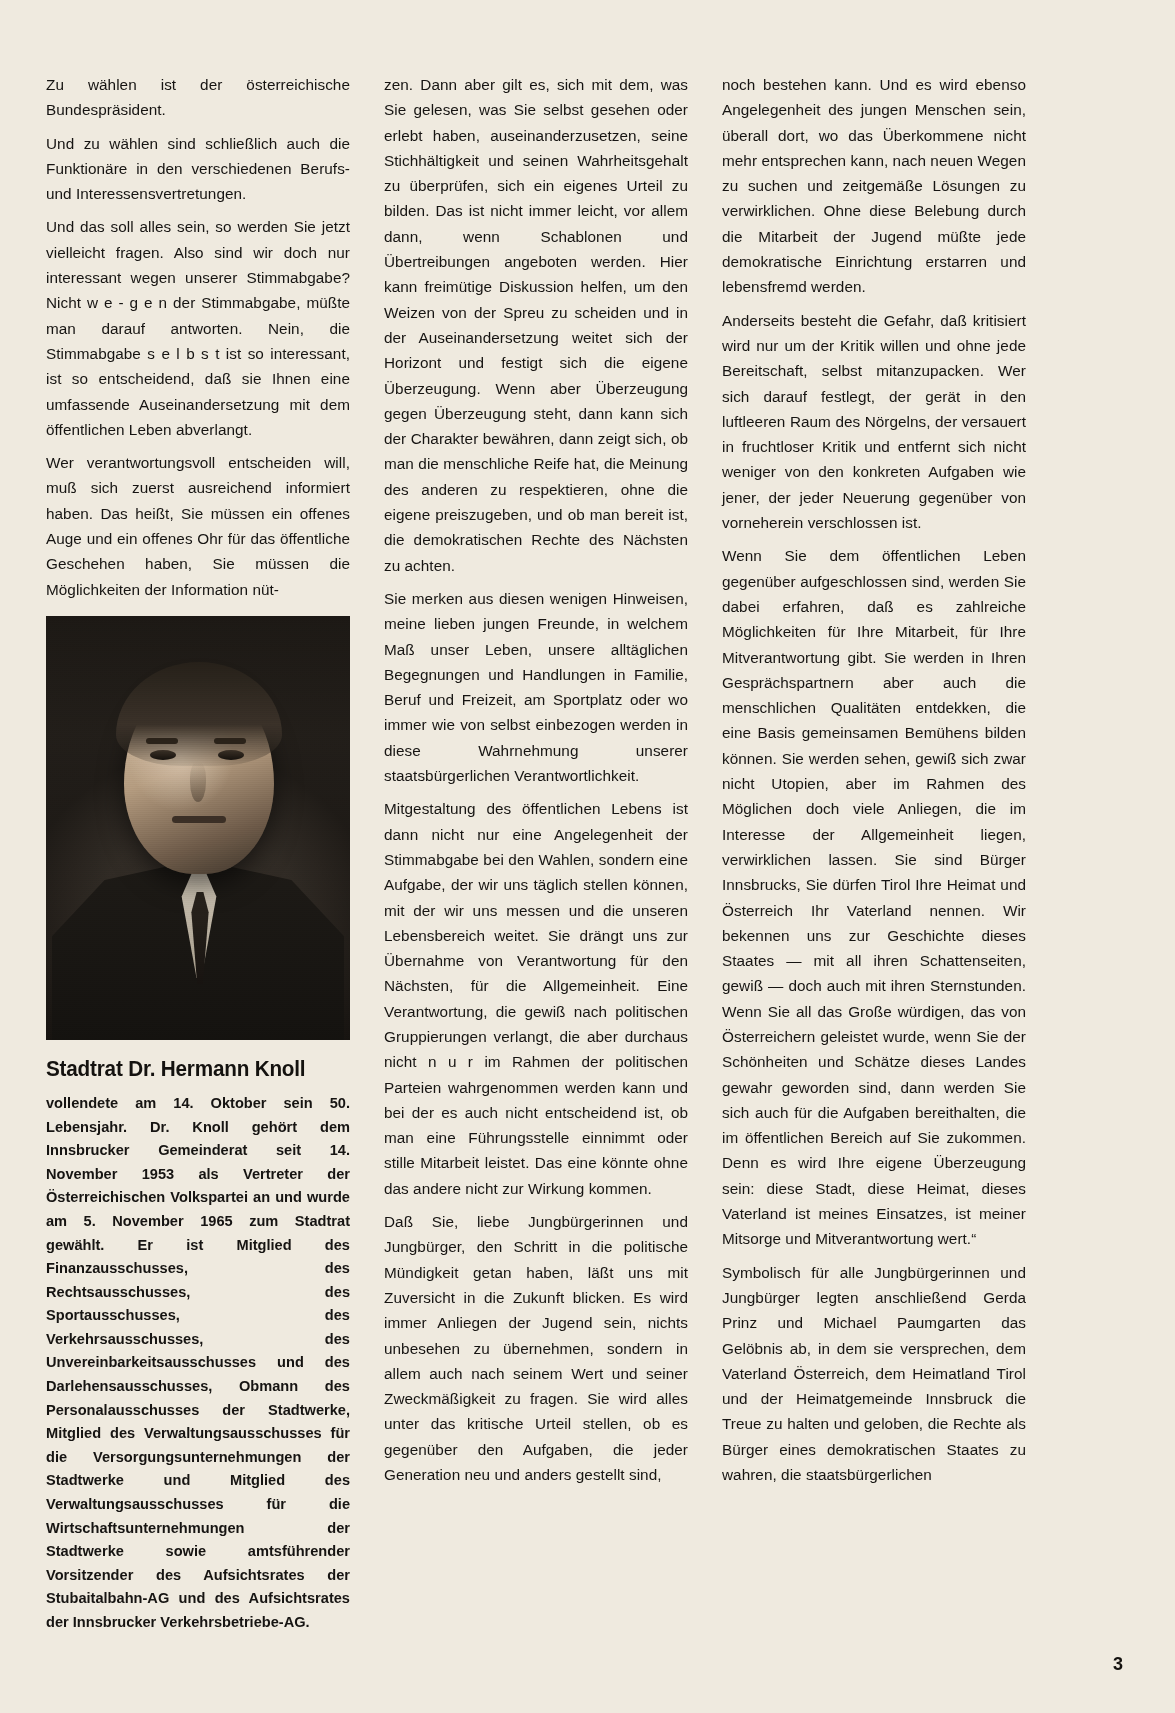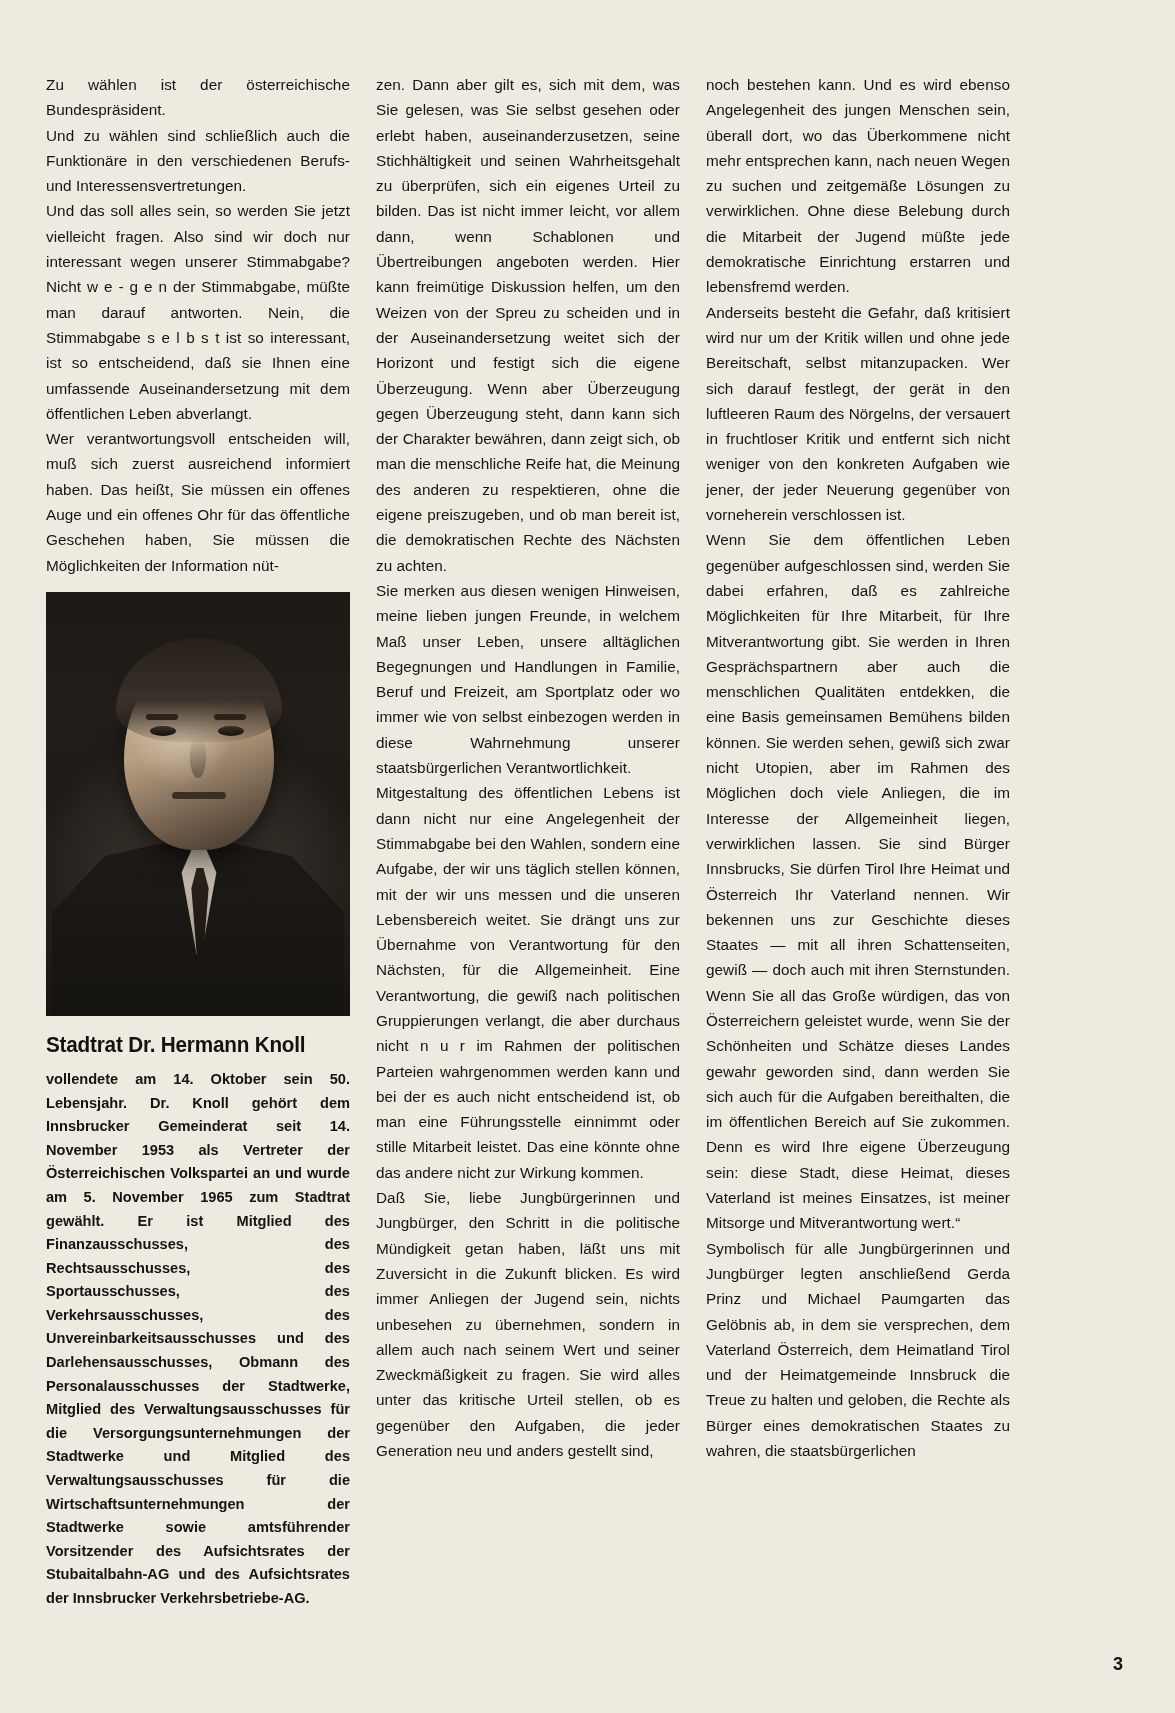--- a/index.html
+++ b/index.html
@@ -17,38 +17,38 @@
   .page {
     position: relative;
     width: 1175px;
     height: 1713px;
     box-sizing: border-box;
     padding: 72px 52px 40px 46px;
     background: #efeadf;
   }
   .columns {
     display: flex;
-    gap: 26px;
+    gap: 34px;
     align-items: flex-start;
   }
   .col {
     width: 304px;
     flex: 0 0 304px;
   }
   p.par {
     margin: 0 0 0 0;
     font-size: 15.3px;
     line-height: 25.3px;
     text-align: justify;
     text-justify: inter-word;
     letter-spacing: 0.05px;
     hyphens: manual;
   }
   p.par + p.par {
-    margin-top: 0px;
+    margin-top: 8px;
   }
   .photo {
     width: 304px;
     height: 424px;
     margin-top: 14px;
     position: relative;
     overflow: hidden;
     background: #2b2722;
   }
   .photo .bg {

